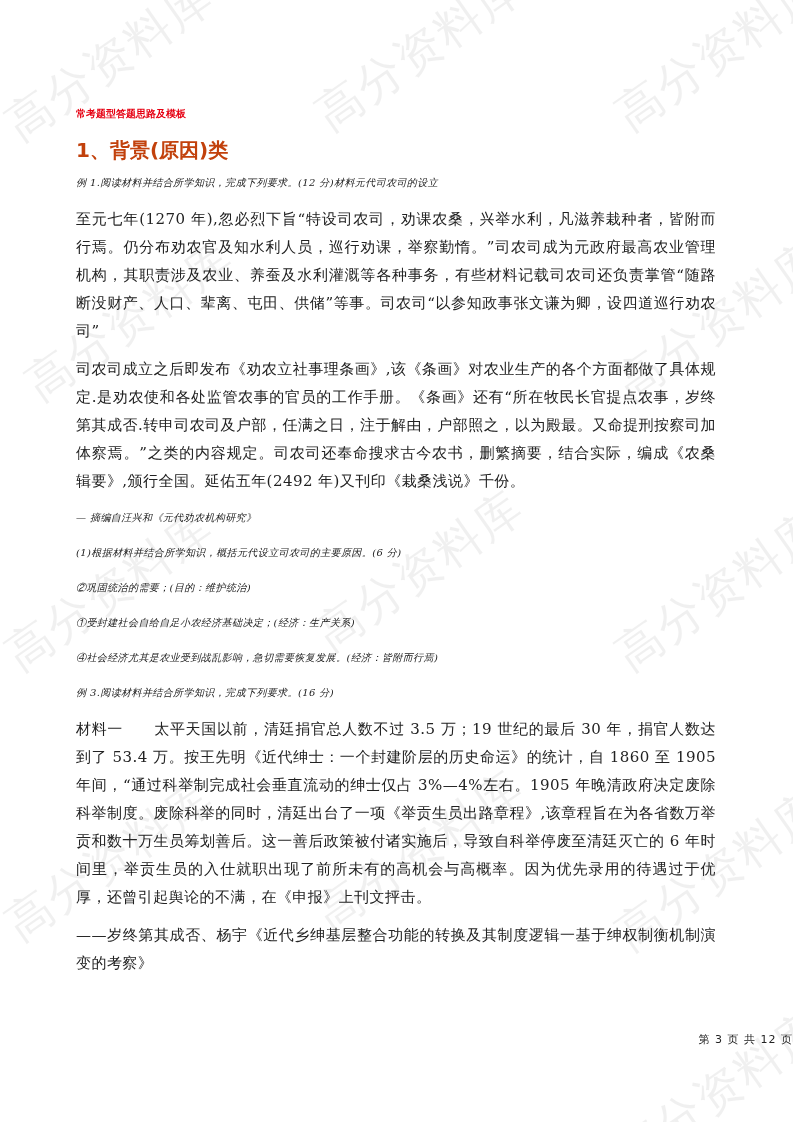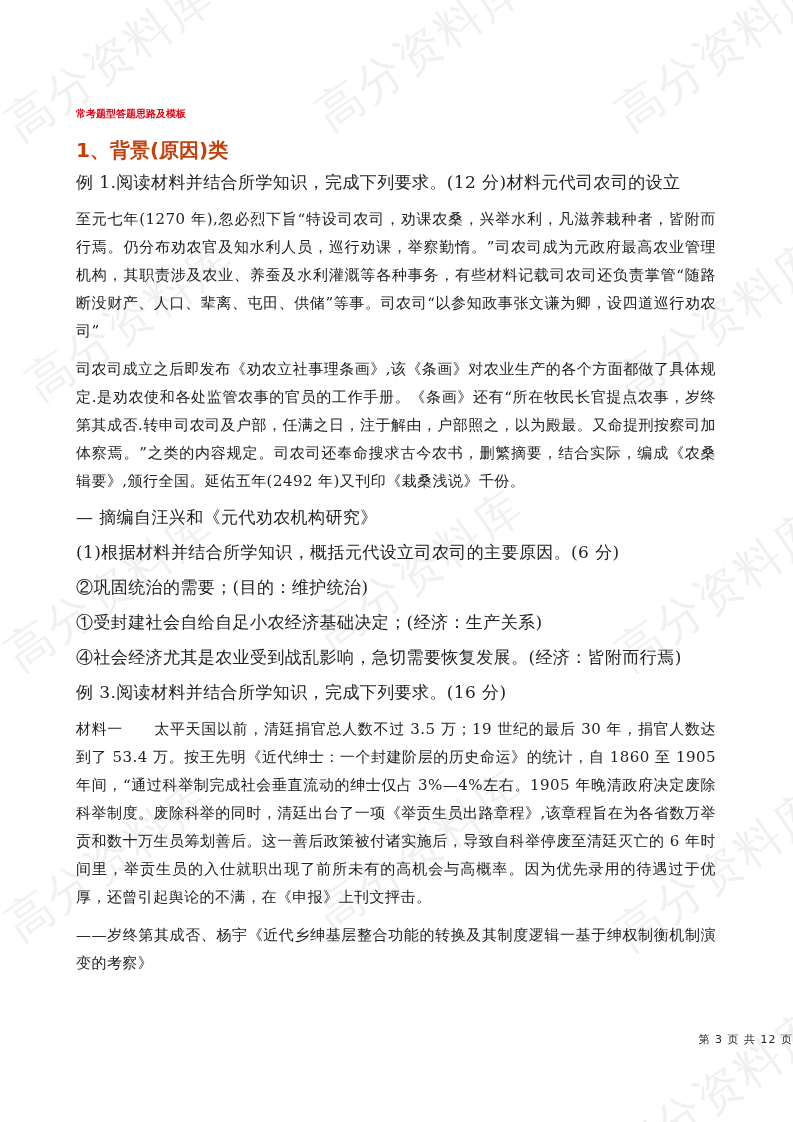--- a/index.html
+++ b/index.html
@@ -14,21 +14,21 @@
   }
   .content { position: absolute; left: 76px; top: 100px; width: 640px; }
   .title-red {
     color: #e60012; font-weight: bold; font-size: 10px; font-family: "DejaVu Sans", sans-serif;
     height: 28px; line-height: 28px;
   }
   .section-head {
     font-weight: bold; font-size: 20px; font-family: "DejaVu Sans", sans-serif;
     margin-top: 8px; height: 28px; line-height: 28px; color: #c2410c;
   }
-  .single { margin-top: 10px; font-size: 17px; line-height: 25px; letter-spacing: 0.4px; }
+  .single { margin-top: 10px; font-size: 10px; line-height: 25px; letter-spacing: 0.4px; font-style: italic; }
   .para { margin-top: 10px; font-size: 15px; line-height: 28px; letter-spacing: 0.45px; text-align: justify; }
   .gap-lg { }
   .footer {
     position: absolute; left: 0; width: 793px; top: 1032px; text-align: right;
     font-size: 11px; font-family: "DejaVu Sans", sans-serif; color: #222; letter-spacing: 1px;
   }
 </style>
 </head>
 <body>
 

